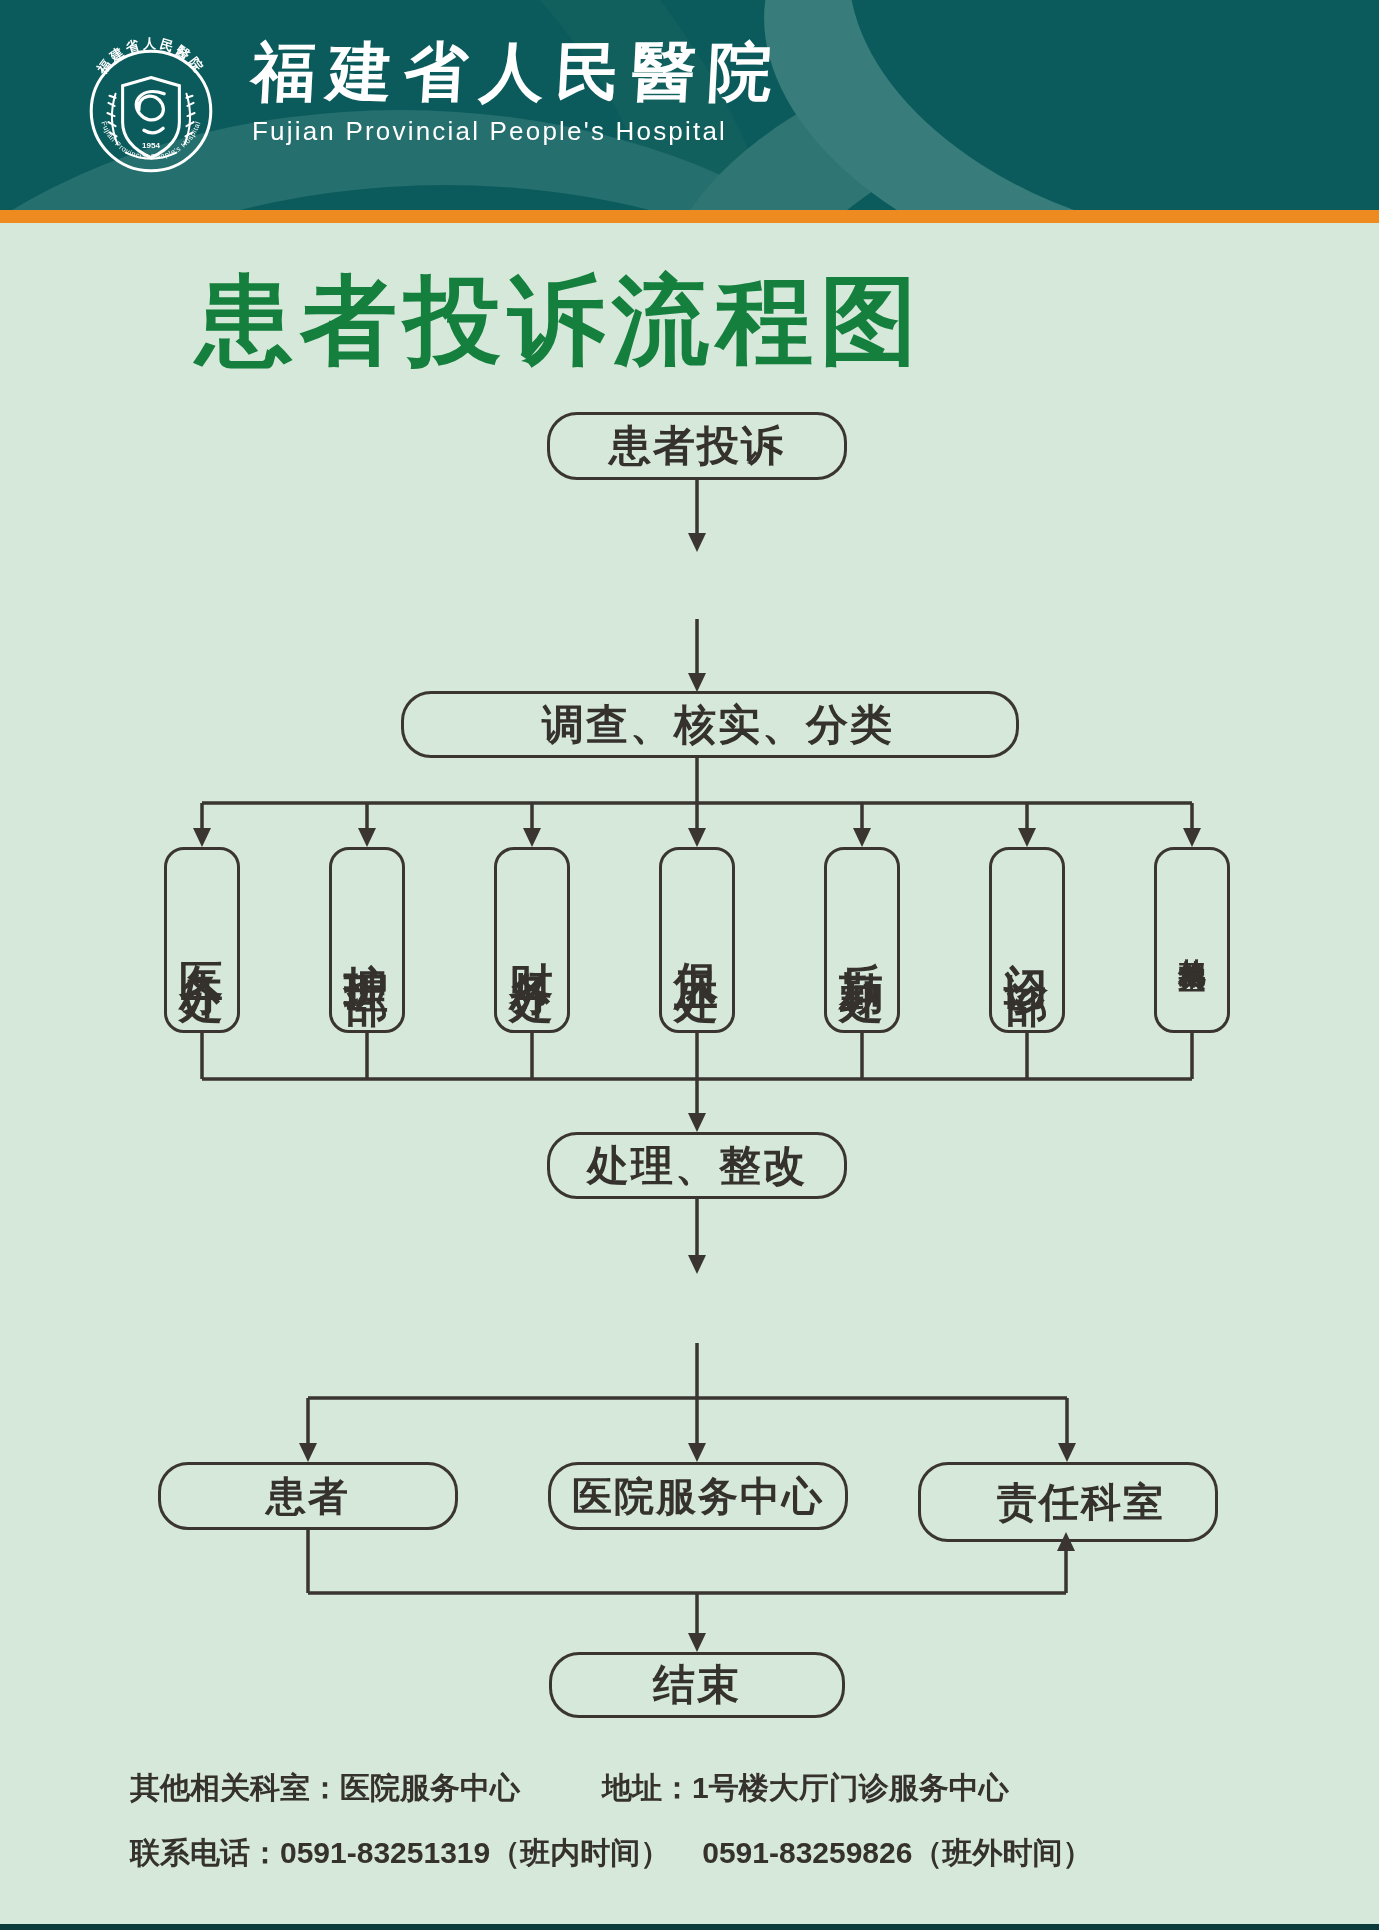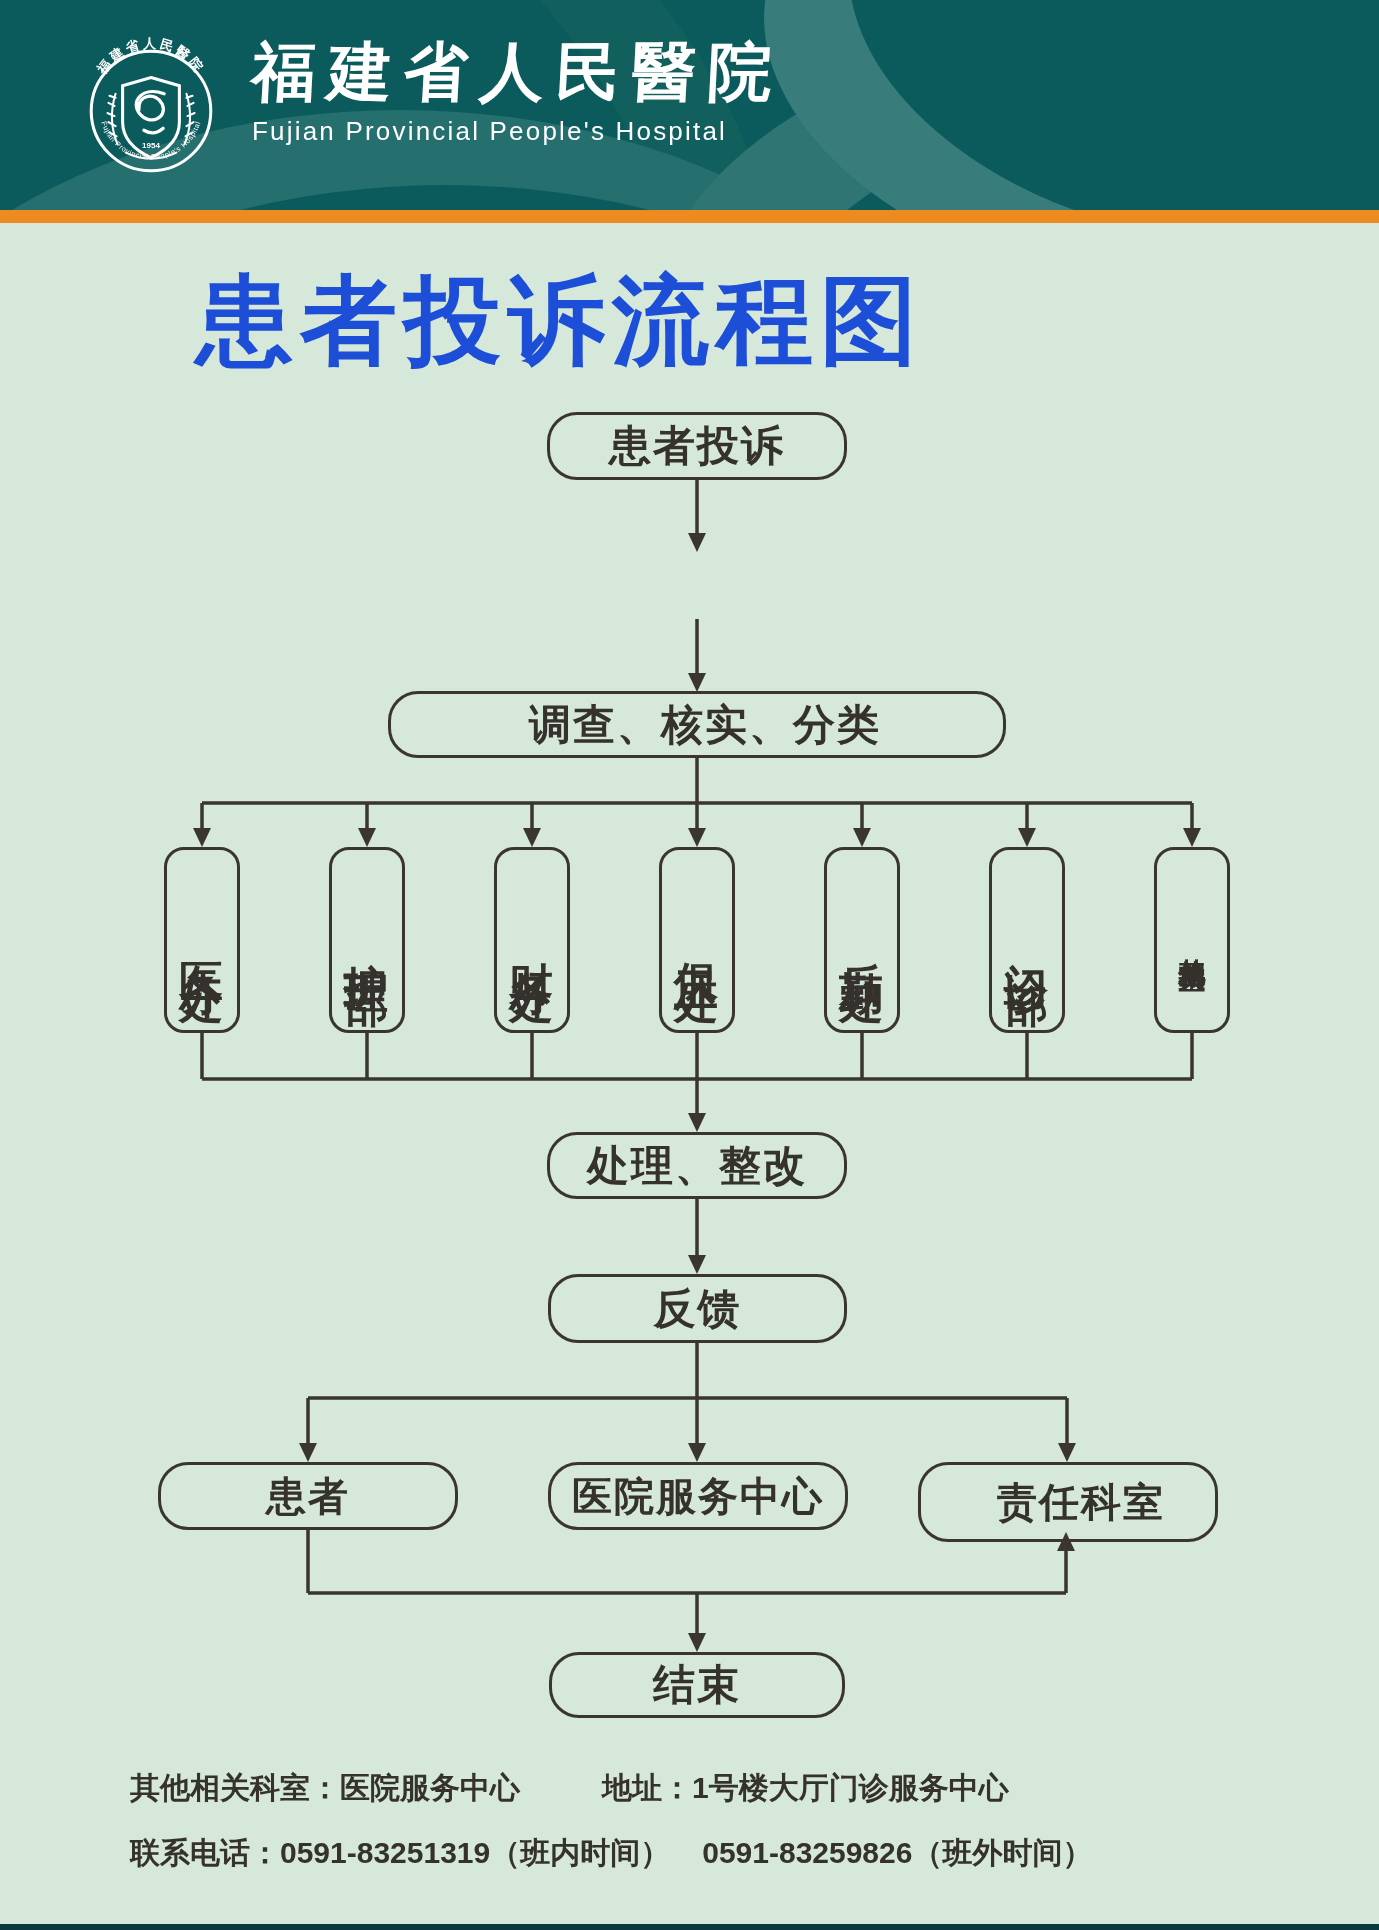--- a/index.html
+++ b/index.html
@@ -14,21 +14,21 @@
   .header-deco{position:absolute;left:0;top:0;}
   .logo{position:absolute;left:75px;top:35px;width:152px;height:152px;}
   .brand{position:absolute;left:252px;top:40px;color:#ffffff;}
   .brand-zh{font-size:64px;font-weight:700;letter-spacing:12px;line-height:1.0;transform:skewX(-3deg);white-space:nowrap;}
   .brand-en{font-size:26px;font-weight:500;letter-spacing:2.2px;margin-top:12px;white-space:nowrap;}
   .orange-bar{position:absolute;left:0;top:210px;width:1379px;height:13px;background:#ee8b20;}
   .bottom-bar{position:absolute;left:0;bottom:0;width:1379px;height:6px;background:#0a3a3c;}
   
   .title{
     position:absolute;left:0;top:270px;width:1120px;text-align:center;
-    font-size:97px;font-weight:800;letter-spacing:7px;line-height:1.05;color:#1d4ed8;white-space:nowrap;
+    font-size:97px;font-weight:800;letter-spacing:7px;line-height:1.05;color:#15803d;white-space:nowrap;
   }
   
   .node{
     position:absolute;display:flex;align-items:center;justify-content:center;
     border:3.5px solid #3a3531;border-radius:30px;background:transparent;
     font-weight:600;color:#35312c;white-space:nowrap;box-sizing:border-box;
   }
   .node.h{font-size:42px;letter-spacing:2px;}
   .node.h3{font-size:40px;letter-spacing:2px;}
   .node.v{
@@ -156,33 +156,32 @@
       <polygon points="688,1443 706,1443 697,1462"></polygon>
       <polygon points="1058,1443 1076,1443 1067,1462"></polygon>
       <polygon points="1057,1551 1075,1551 1066,1532"></polygon>
       <polygon points="688,1633 706,1633 697,1652"></polygon>
     </g>
   </svg>
 
   <div class="node h" style="left:547px;top:412px;width:300px;height:68px;">患者投诉</div>
 
 
-  <div class="node h" style="left:388px;top:691px;width:618px;height:67px;padding-left:16px;">调查、核实、分类</div>
+  <div class="node h" style="left:401px;top:691px;width:618px;height:67px;padding-left:16px;">调查、核实、分类</div>
 
   <div class="node v" style="left:164px;top:847px;width:76px;height:186px;">医务处</div>
   <div class="node v" style="left:329px;top:847px;width:76px;height:186px;">护理部</div>
   <div class="node v" style="left:494px;top:847px;width:76px;height:186px;">财务处</div>
   <div class="node v" style="left:659px;top:847px;width:76px;height:186px;">保卫处</div>
   <div class="node v" style="left:824px;top:847px;width:76px;height:186px;">后勤处</div>
   <div class="node v" style="left:989px;top:847px;width:76px;height:186px;">门诊部</div>
   <div class="node v small" style="left:1154px;top:847px;width:76px;height:186px;">其他相关科室</div>
 
   <div class="node h" style="left:547px;top:1132px;width:300px;height:67px;">处理、整改</div>
 
-  <div class="node h" style="left:548px;top:1274px;width:299px;height:69px;">反馈</div>
 
   <div class="node h3" style="left:158px;top:1462px;width:300px;height:68px;">患者</div>
   <div class="node h3" style="left:548px;top:1462px;width:300px;height:68px;">医院服务中心</div>
   <div class="node h3" style="left:918px;top:1462px;width:300px;height:80px;padding-left:26px;">责任科室</div>
 
   <div class="node h" style="left:549px;top:1652px;width:296px;height:66px;">结束</div>
 
   <div class="footer">
     <div class="footer-row r1">
       <span>其他相关科室：医院服务中心</span>

